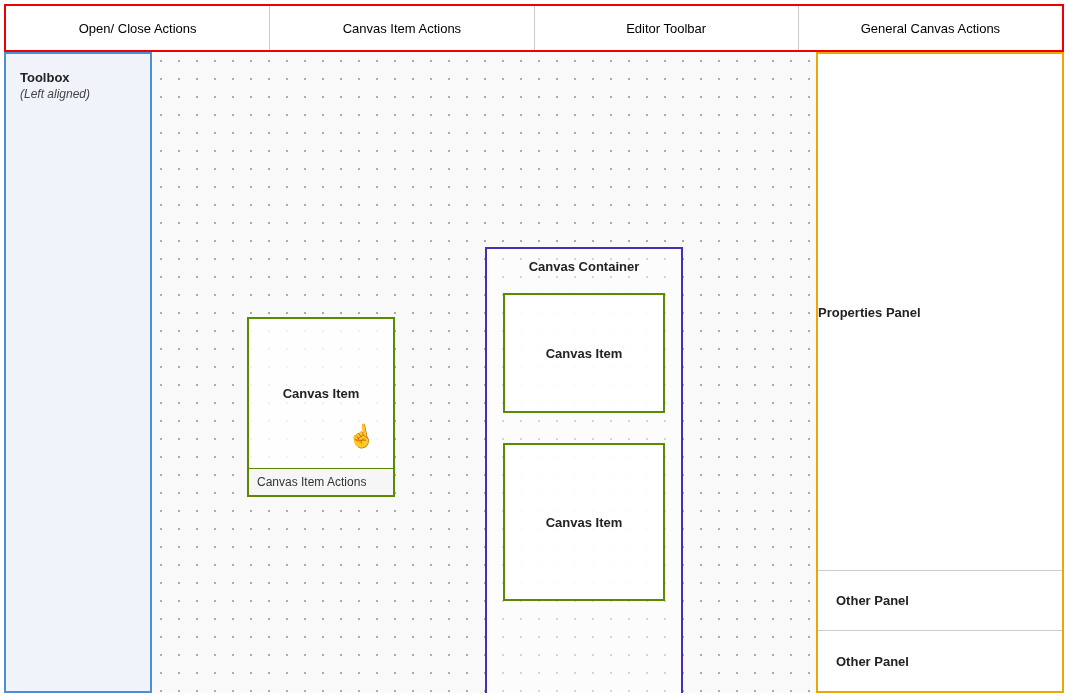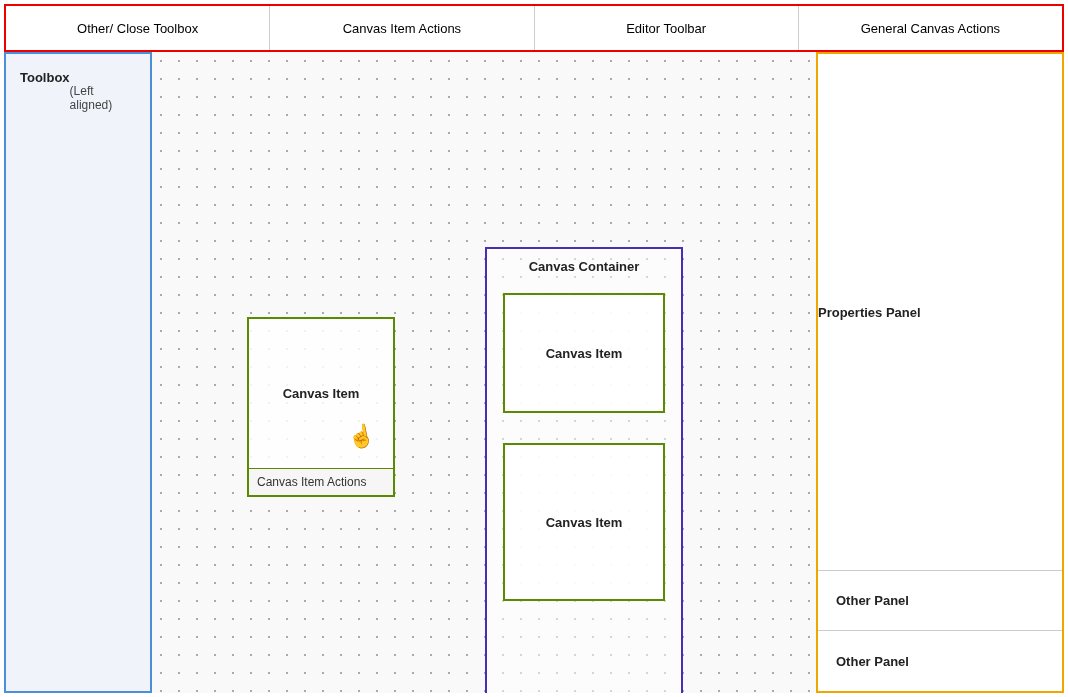--- a/index.html
+++ b/index.html
@@ -55,31 +55,33 @@
     }
 
     
     .toolbox-panel {
       width: 148px;
       min-width: 148px;
       border: 2px solid #4a90d9;
       background: #f0f4fa;
       padding: 16px 14px;
       display: flex;
+      flex-direction: column;
     }
 
     .toolbox-title {
       font-weight: bold;
       font-size: 13px;
       color: #222;
     }
     .toolbox-subtitle {
       font-size: 12px;
       color: #444;
-      margin-top: 14px;
+      margin-top: 2px;
+      font-style: italic;
     }
 
     
     .canvas-area {
       flex: 1;
       position: relative;
       background-color: #f9f9f9;
       background-image: radial-gradient(circle, #aaa 1px, transparent 1px);
       background-size: 18px 18px;
       overflow: hidden;
@@ -214,21 +216,21 @@
       font-size: 13px;
       color: #222;
       background: #fff;
     }
   </style>
 </head>
 <body>
 
 <div class="toolbar">
   <div class="toolbar-section">
-    <span>Other/ Close Toolbox</span>
+    <span>Open/ Close Actions</span>
   </div>
   <div class="toolbar-section">
     <span>Canvas Item Actions</span>
   </div>
   <div class="toolbar-section bold">
     <span>Editor Toolbar</span>
   </div>
   <div class="toolbar-section">
     <span>General Canvas Actions</span>
   </div>

